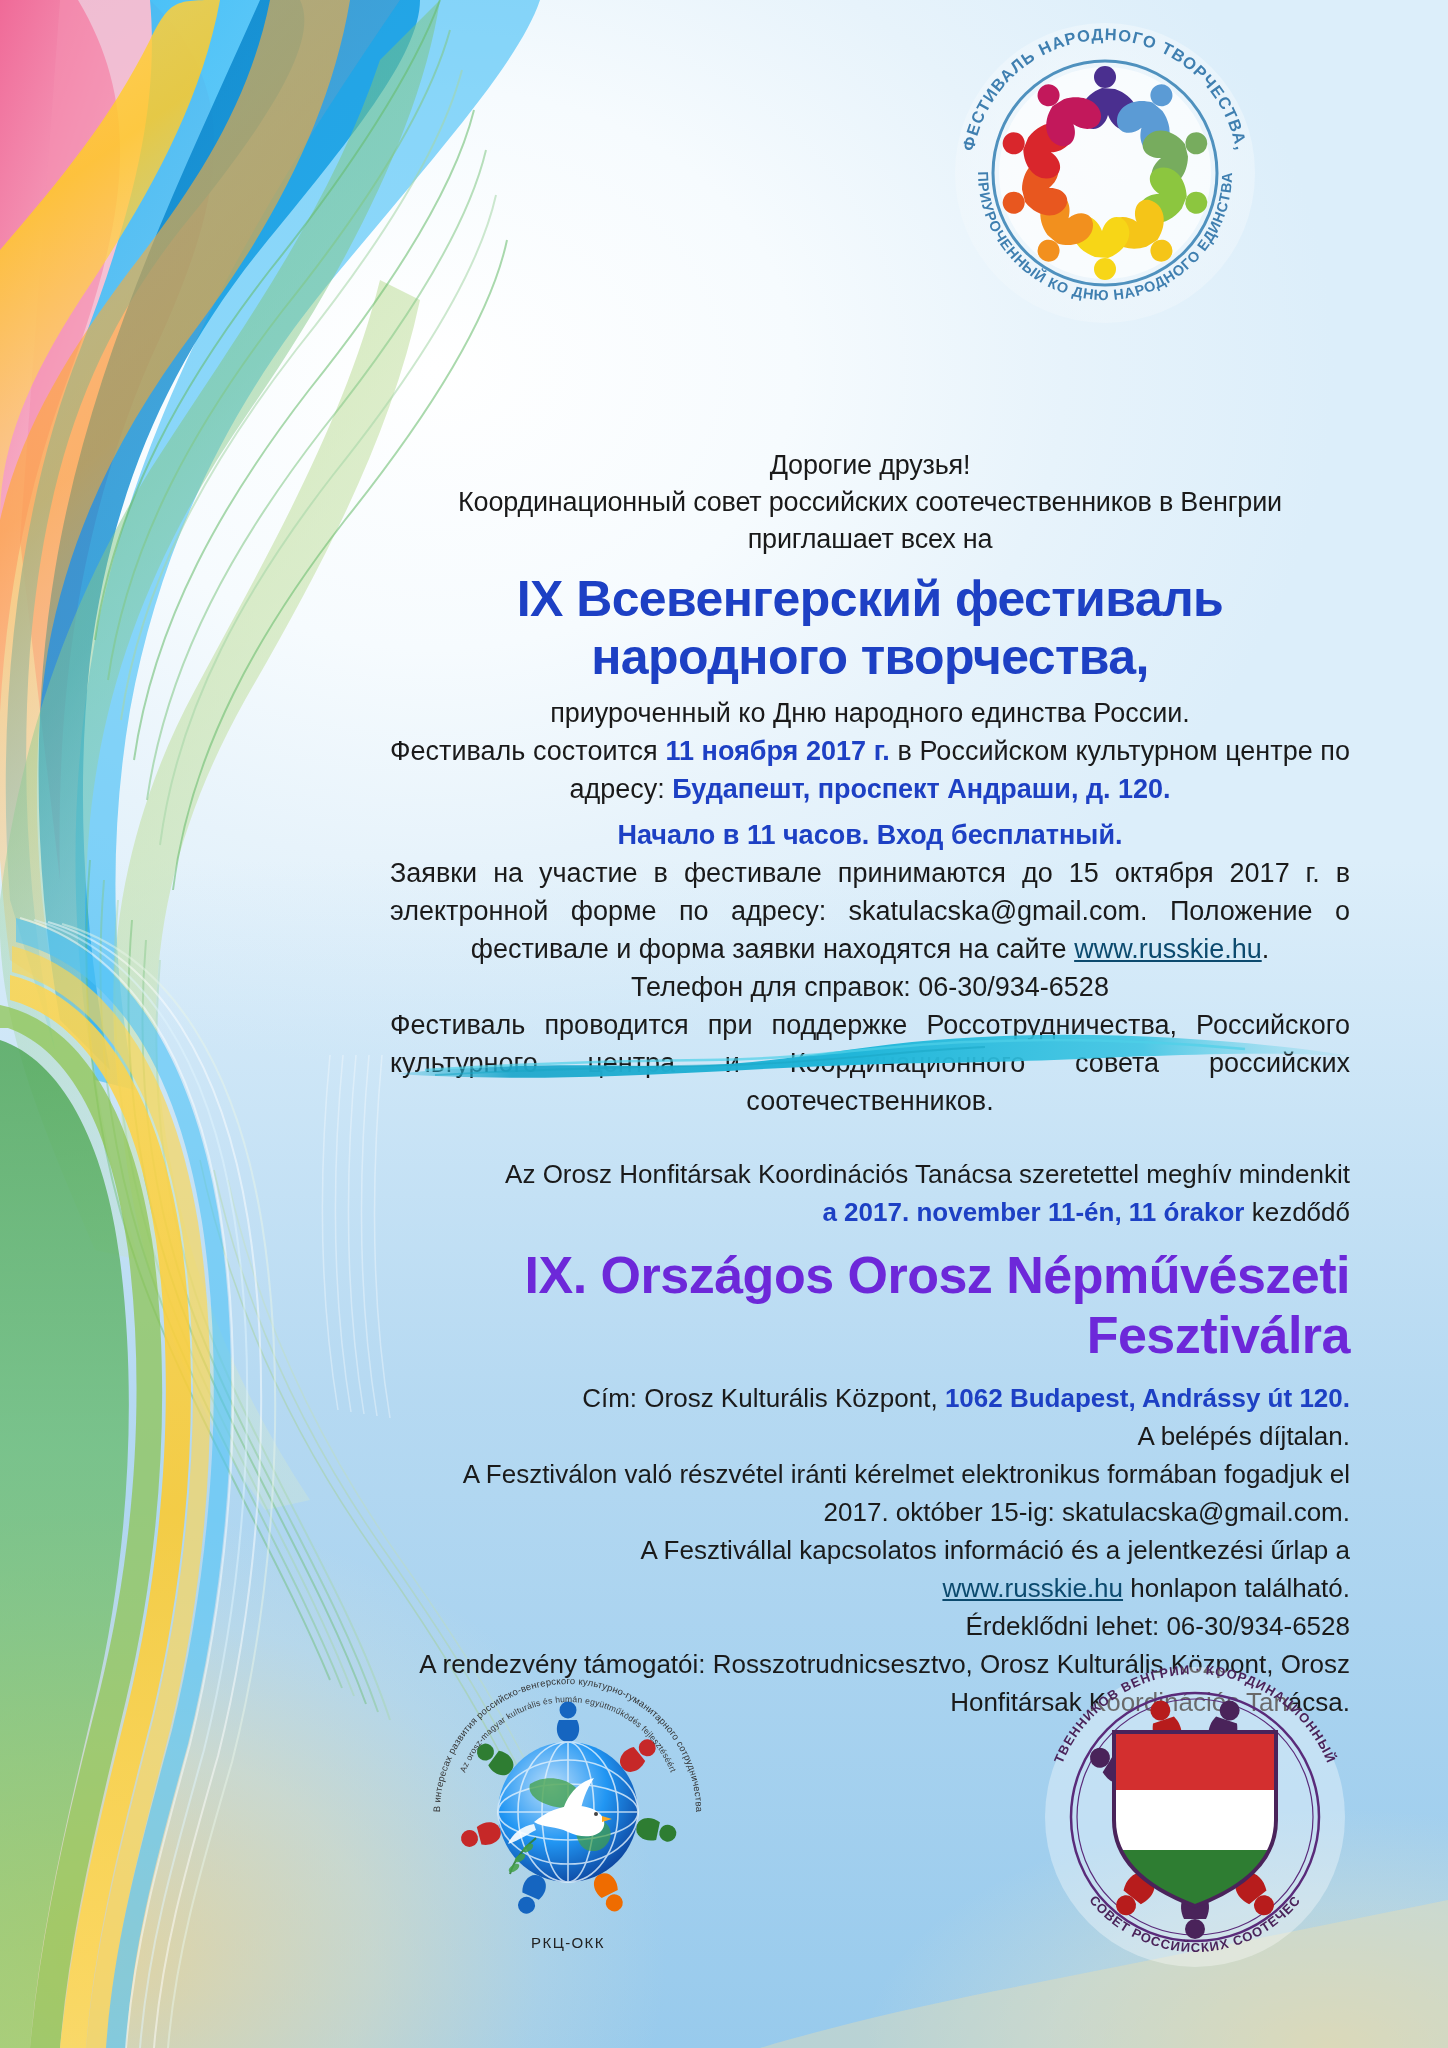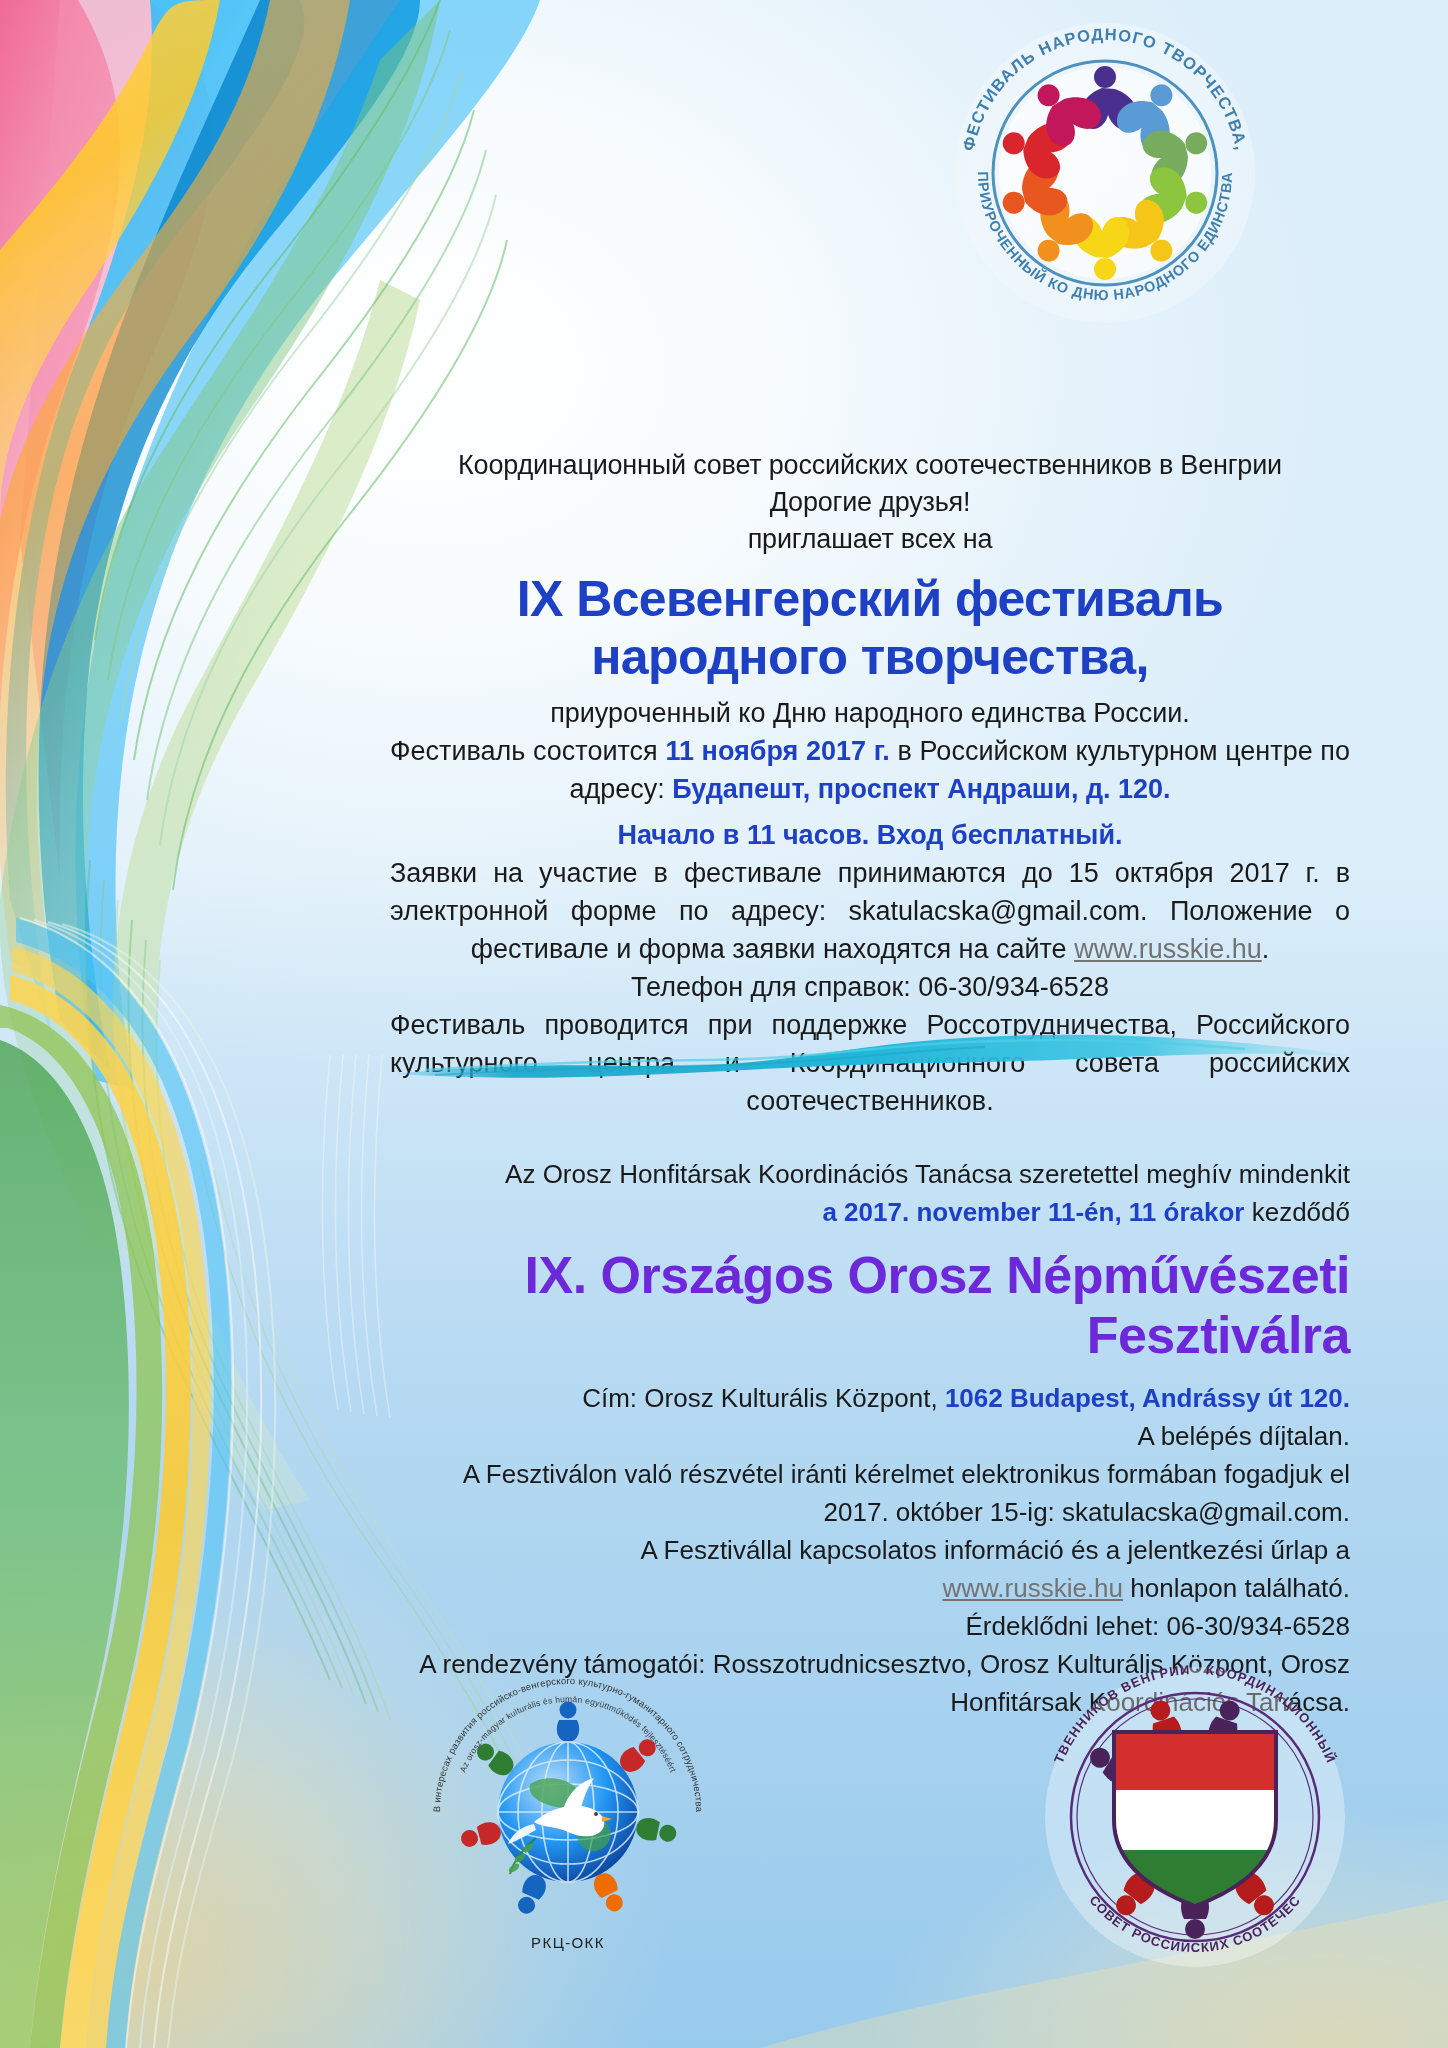--- a/index.html
+++ b/index.html
@@ -58,21 +58,21 @@
     margin-top:12px; margin-bottom:8px;
     letter-spacing:-0.6px;
   }
   .ru-sub { font-size:27px; line-height:38px; }
   .ru-just {
     text-align:justify; text-align-last:center;
     font-size:27px; line-height:38px;
   }
   .ru-center { text-align:center; font-size:27px; line-height:38px; }
   .b-blue { color:#1d40c4; font-weight:bold;margin-top:8px; }
-  .lnk { color:#737373; text-decoration:underline; }
+  .lnk { color:#0c4a6e; text-decoration:underline; }
 
   .brush {
     position:absolute; left:395px; top:1030px; width:960px; height:60px;
   }
   .brush svg { display:block; }
 
   .hu-block {
     position:absolute;
     left:390px; top:1155px; width:960px;
     text-align:right;
@@ -297,22 +297,22 @@
       <text font-family="Liberation Sans, sans-serif" font-size="16.5" font-weight="bold" fill="#3f7fb0" letter-spacing="1.2">
         <textPath href="#arcTop" startOffset="50%" text-anchor="middle">ФЕСТИВАЛЬ НАРОДНОГО ТВОРЧЕСТВА,</textPath>
       </text>
       <text font-family="Liberation Sans, sans-serif" font-size="14.5" font-weight="bold" fill="#3f7fb0" letter-spacing="0.8">
         <textPath href="#arcBot" startOffset="50%" text-anchor="middle">ПРИУРОЧЕННЫЙ КО ДНЮ НАРОДНОГО ЕДИНСТВА</textPath>
       </text>
     </svg>
   </div>
 
   <div class="ru-block">
+    <div class="ru-lead">Дорогие друзья!</div>
     <div class="ru-lead">Координационный совет российских соотечественников в Венгрии</div>
-    <div class="ru-lead">Дорогие друзья!</div>
     <div class="ru-lead">приглашает всех на</div>
 
     <div class="ru-title">
       <div>IX Всевенгерский фестиваль</div>
       <div>народного творчества,</div>
     </div>
 
     <div class="ru-sub">приуроченный ко Дню народного единства России.</div>
 
     <div class="ru-just">

